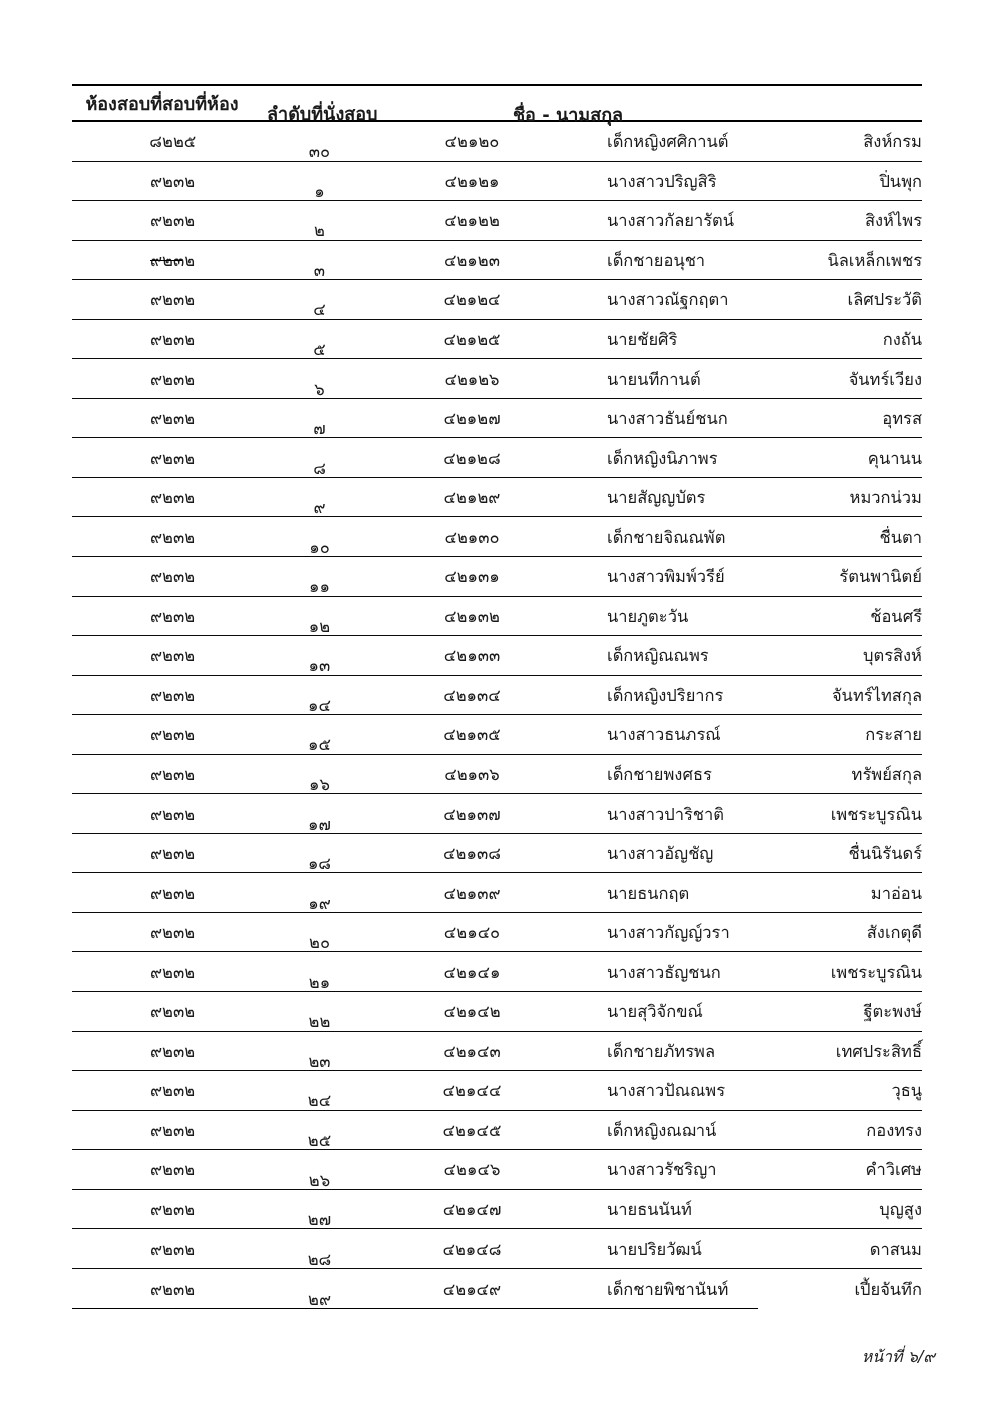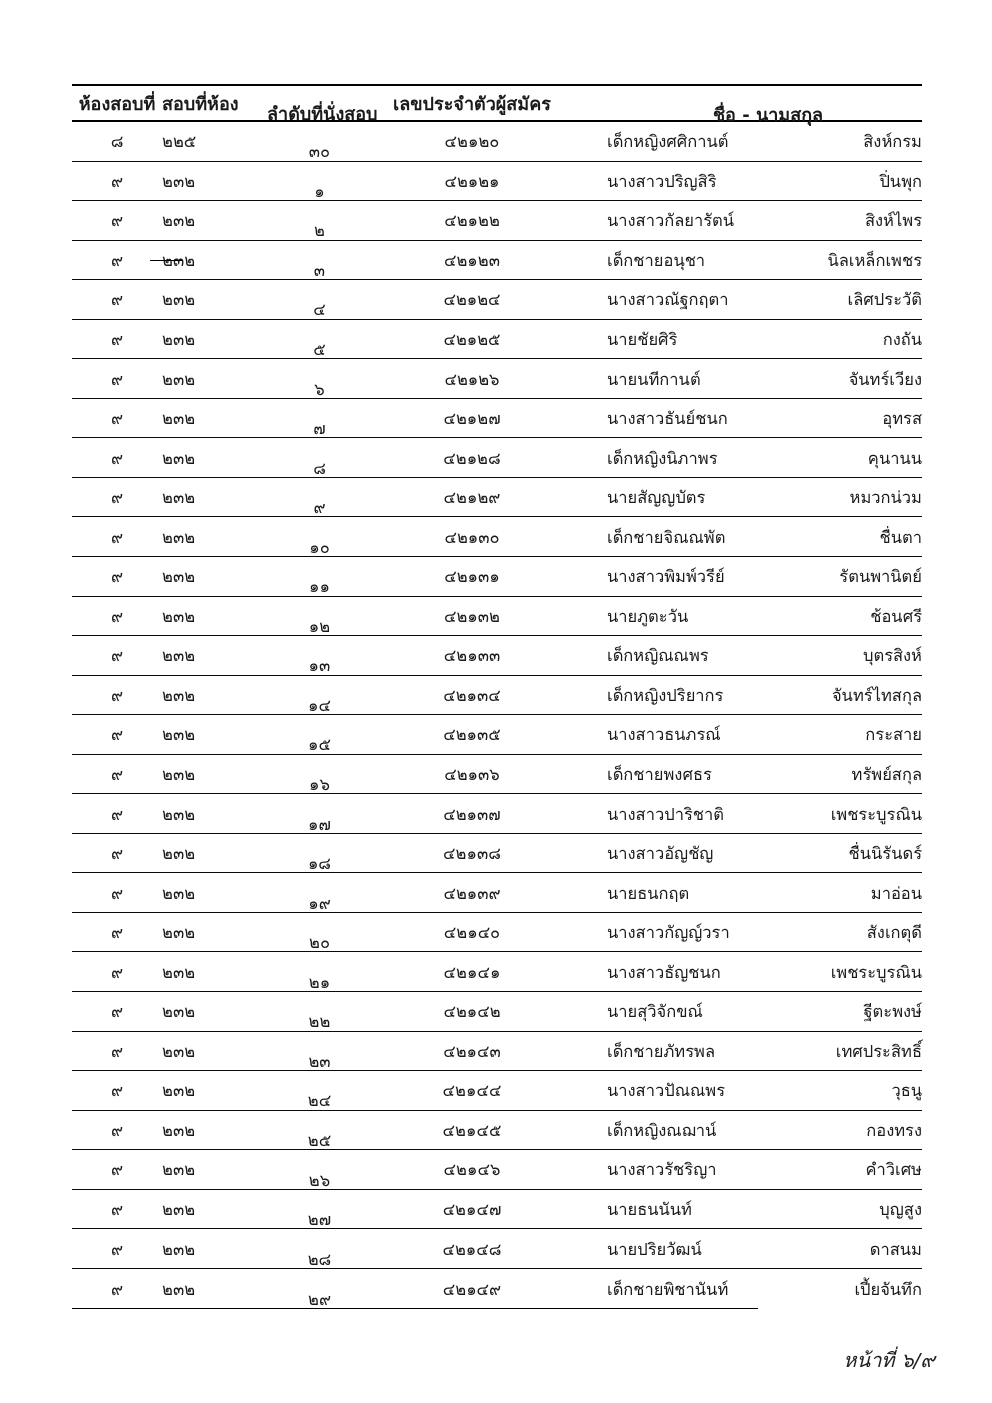--- a/index.html
+++ b/index.html
@@ -30,21 +30,21 @@
   .row {
     position:relative;
     display:flex;
     align-items:center;
     height:39.55px;
     border-bottom:1.4px solid #0a0a0a;
     font-size:16.5px;
     white-space:nowrap;
   }
   .row:last-child { border-bottom:none; }
-  .c1 { width:90px;  text-align:center; }
+  .c1 { width:90px;  text-align:right; }
   .c2 { width:105px; text-align:left; }
   .c3 { width:105px; text-align:center;margin-top:20px; }
   .c4 { width:200px; text-align:center; }
   .c5 { width:188px; padding-left:35px; text-align:left; }
   .c6 { flex:1; text-align:right; }
   .hname { width:350px; text-align:center; padding-left:42px;margin-top:23px; }
   .stray-dash {
     position:absolute;
     left:78px; top:50%;
     width:32px; height:0;
@@ -53,36 +53,35 @@
   .end-line {
     position:absolute;
     left:72px; top:1308px;
     width:686px; height:0;
     border-top:1.6px solid #000;
   }
   .page-footer {
     position:absolute;
     top:1344px; right:57px;
     font-style:italic;
-    font-size:20px;
+    font-size:16px;
     color:#222;
   }
 </style>
 </head>
 <body>
 
 <div class="page">
 
   <div class="doc-table">
 
     <div class="thead">
       <div class="c1">ห้องสอบที่</div>
       <div class="c2">สอบที่ห้อง</div>
       <div class="c3">ลำดับที่นั่งสอบ</div>
-      <div class="c4">เลขประจำตัวผู้สมัคร</div>
       <div class="hname">ชื่อ - นามสกุล</div>
     </div>
 
     <div>
         <div class="row">
           <div class="c1">๘</div>
           <div class="c2">๒๒๕</div>
           <div class="c3">๓๐</div>
           <div class="c4">๔๒๑๒๐</div>
           <div class="c5">เด็กหญิงศศิกานต์</div>

